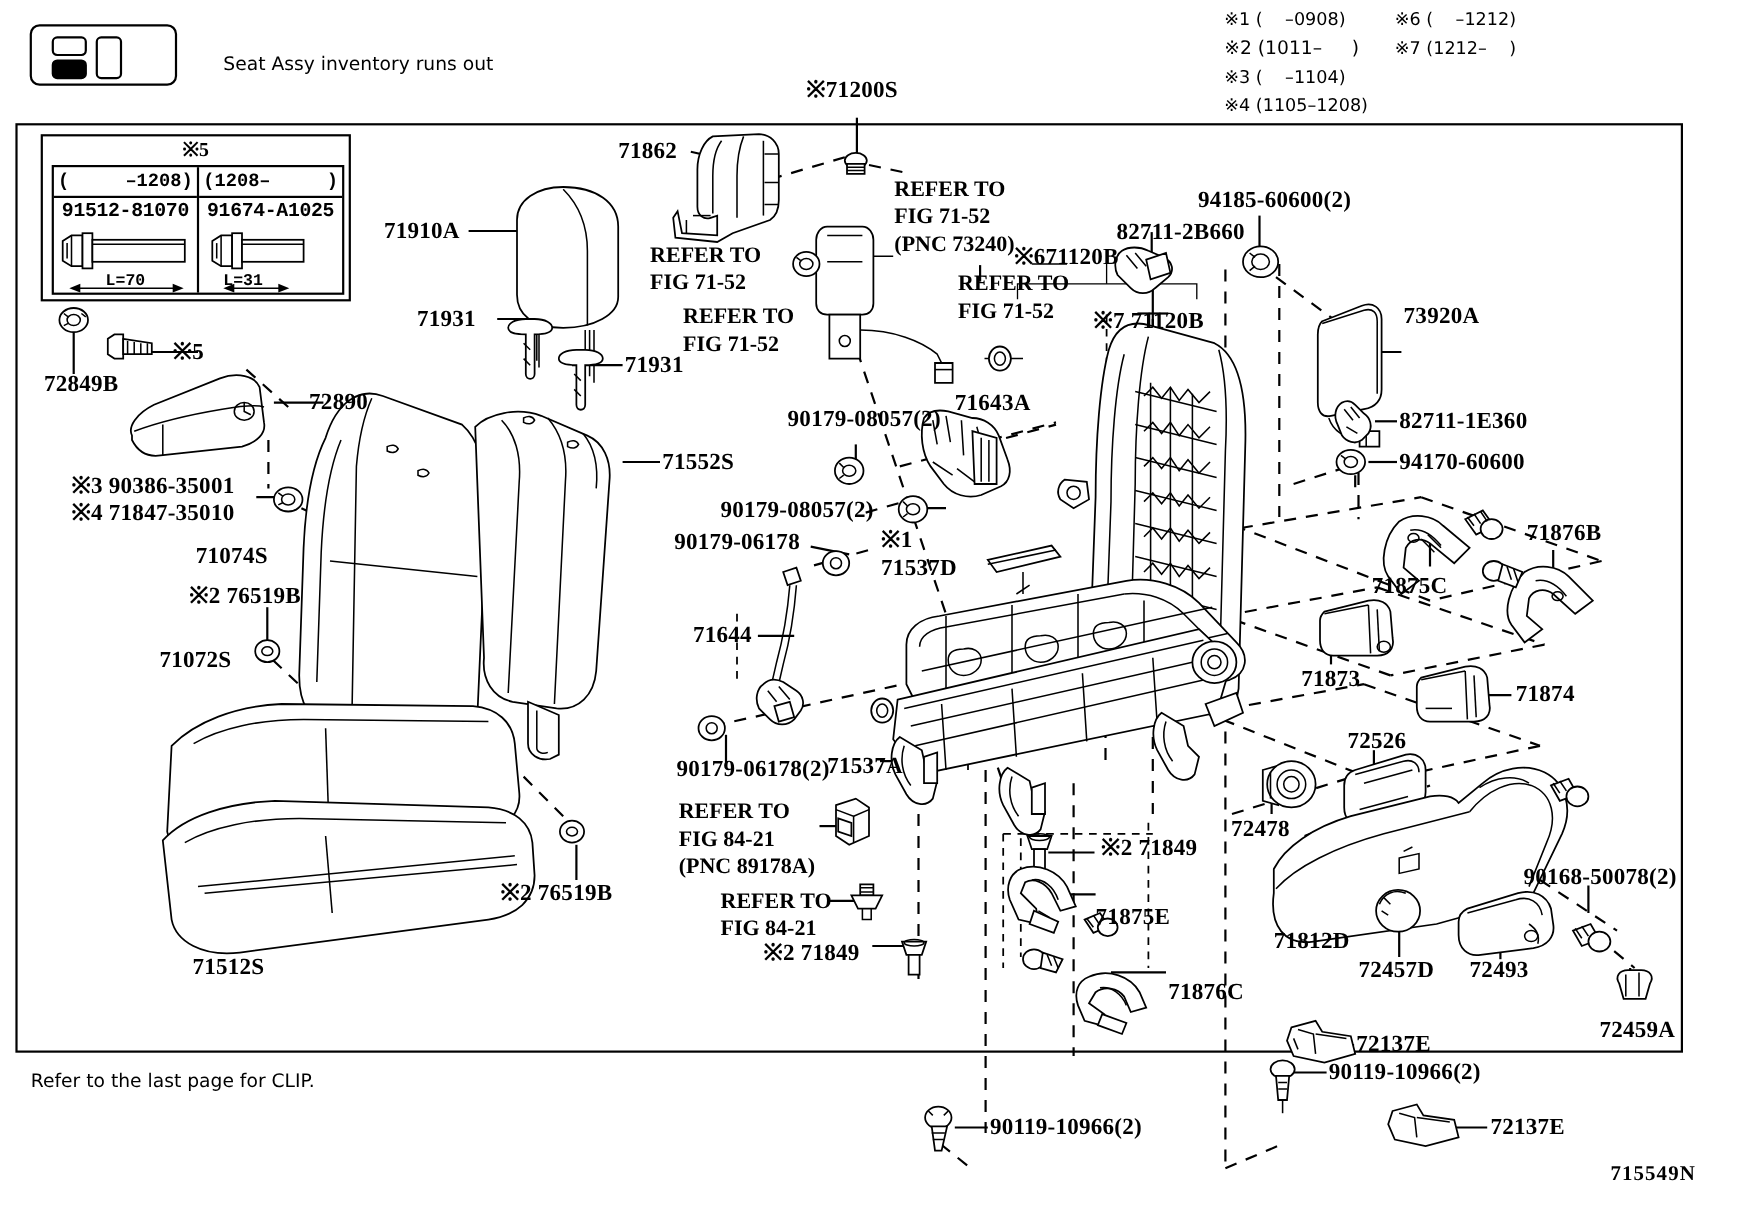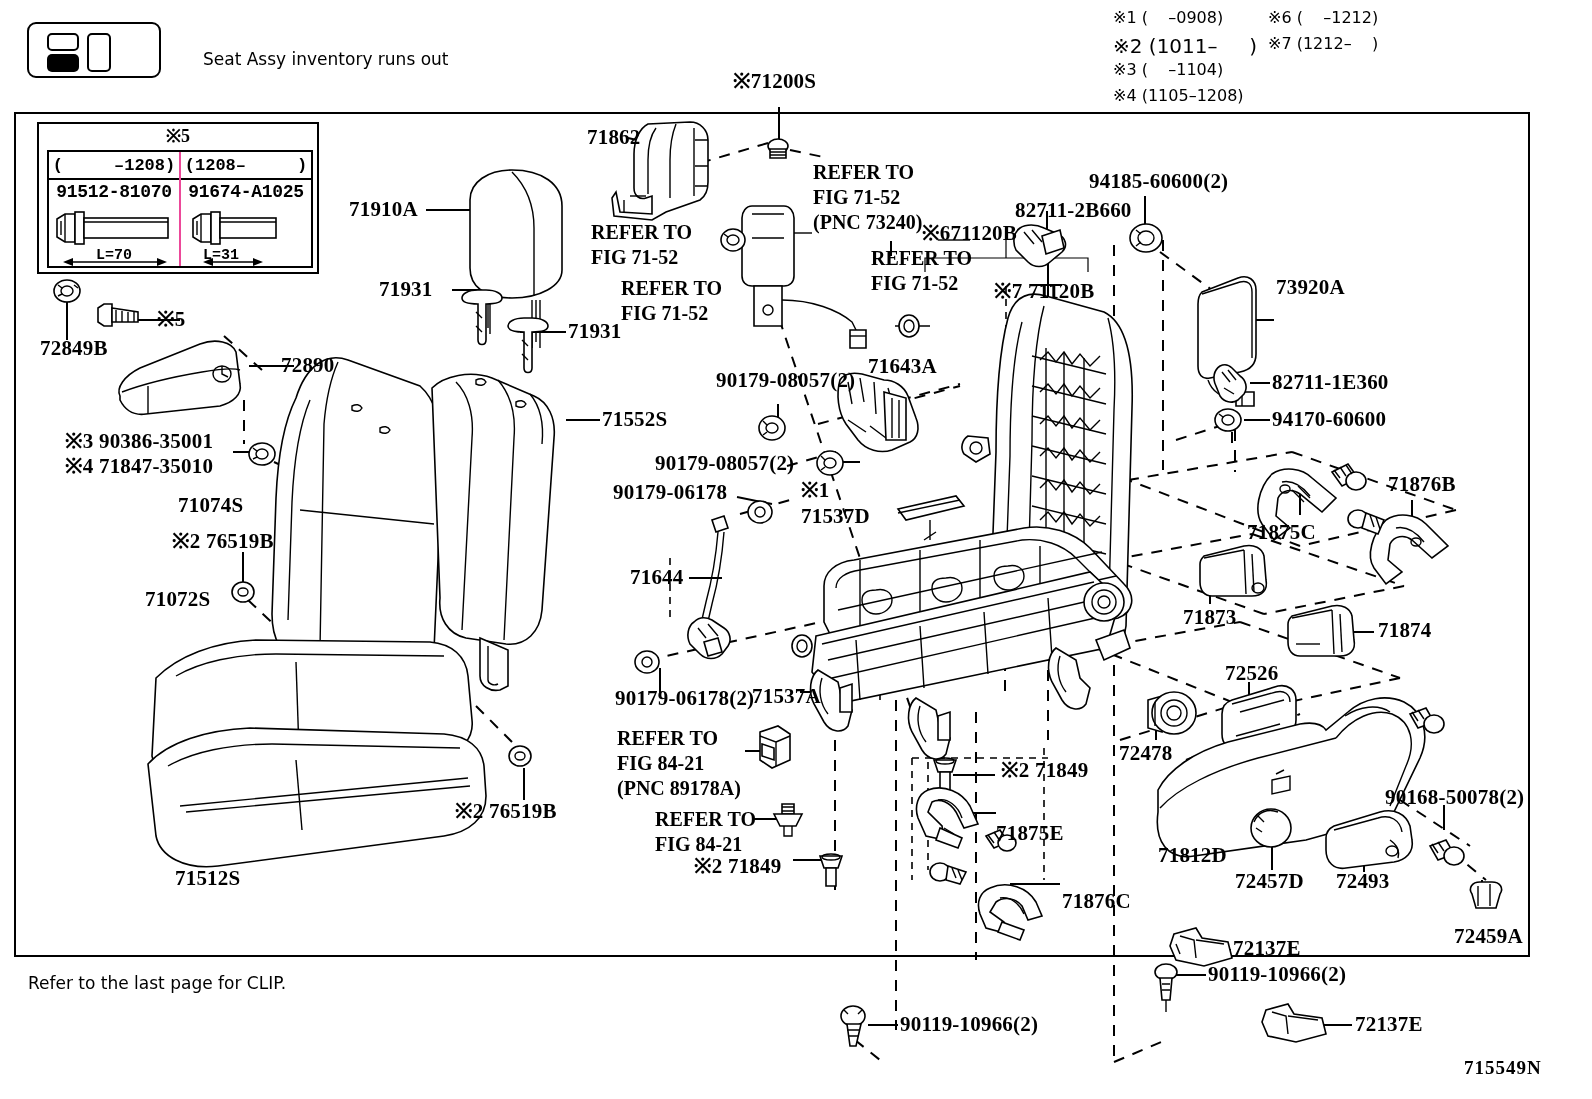--- a/index.html
+++ b/index.html
@@ -48,21 +48,21 @@
   #iconbox .r1{position:absolute;left:18px;top:9px;width:32px;height:18px;border:2px solid #000;border-radius:5px;box-sizing:border-box;}
   #iconbox .r2{position:absolute;left:18px;top:30px;width:32px;height:18px;background:#000;border-radius:5px;}
   #iconbox .r3{position:absolute;left:58px;top:9px;width:24px;height:39px;border:2px solid #000;border-radius:5px;box-sizing:border-box;}
 
   
   #nt{position:absolute;left:37px;top:122px;width:282px;height:152px;border:2px solid #000;box-sizing:border-box;}
   #nt .hdr{position:absolute;left:0;top:0;width:100%;height:24px;text-align:center;
            font-family:"Liberation Serif",serif;font-weight:bold;font-size:18px;line-height:24px;}
   #nt .grid{position:absolute;left:8px;top:26px;width:266px;height:118px;border:2px solid #000;box-sizing:border-box;display:flex;}
   #nt .col{flex:1;position:relative;box-sizing:border-box;}
-  #nt .col.first{border-right:2px solid #ec4899;}
+  #nt .col.first{border-right:2px solid #000000;}
   #nt .ch{height:26px;border-bottom:2px solid #000;display:flex;align-items:center;justify-content:center;
           font-family:"Liberation Mono",monospace;font-weight:bold;font-size:17px;white-space:pre;}
   #nt .cp{height:24px;display:flex;align-items:center;justify-content:center;
           font-family:"Liberation Mono",monospace;font-weight:bold;font-size:18px;letter-spacing:-0.3px;}
   #nt .cimg{position:relative;height:62px;}
   .bolt{position:absolute;left:50%;top:6px;transform:translateX(-50%);}
   .blen{position:absolute;width:100%;bottom:2px;text-align:center;
          font-family:"Liberation Mono",monospace;font-weight:bold;font-size:15px;}
 
   svg{overflow:visible;}
@@ -81,21 +81,21 @@
 
   <div id="iconbox">
     <div class="r1"></div>
     <div class="r2"></div>
     <div class="r3"></div>
   </div>
 
   <div class="lbl note" style="left:203px;top:51px;">Seat Assy inventory runs out</div>
 
   <div class="lbl note" style="left:1113px;top:10px;font-size:16px;">※1 (    –0908)</div>
-  <div class="lbl note" style="left:1113px;top:36px;font-size:20px;">※2 (1011–     )</div>
+  <div class="lbl note" style="left:1113px;top:36px;font-size:17px;">※2 (1011–     )</div>
   <div class="lbl note" style="left:1113px;top:62px;font-size:16px;">※3 (    –1104)</div>
   <div class="lbl note" style="left:1113px;top:88px;font-size:16px;">※4 (1105–1208)</div>
   <div class="lbl note" style="left:1268px;top:10px;font-size:16px;">※6 (    –1212)</div>
   <div class="lbl note" style="left:1268px;top:36px;font-size:16px;">※7 (1212–    )</div>
 
   <div id="frame"></div>
 
   <div id="nt">
     <div class="hdr">※5</div>
     <div class="grid">
@@ -759,21 +759,21 @@
       <ellipse class="fillw" cx="1104" cy="602" rx="20" ry="19"></ellipse>
       <ellipse class="ln1" cx="1104" cy="602" rx="12" ry="12" fill="none"></ellipse>
       <ellipse class="ln1" cx="1104" cy="602" rx="6" ry="6" fill="none"></ellipse>
 
       <path class="fillw" d="M 1096 640 L 1124 630 L 1130 648 L 1104 660 Z"></path>
     </g>
 
   </svg>
 
   <div class="lbl" style="left:733px;top:70px;">※71200S</div>
-  <div class="lbl" style="left:562px;top:126px;margin-left:25px;">71862</div>
+  <div class="lbl" style="left:562px;top:126px;">71862</div>
   <div class="lbl" style="left:349px;top:198px;">71910A</div>
   <div class="lbl" style="left:379px;top:278px;">71931</div>
   <div class="lbl" style="left:568px;top:320px;">71931</div>
   <div class="lbl" style="left:40px;top:337px;">72849B</div>
   <div class="lbl" style="left:157px;top:308px;">※5</div>
   <div class="lbl" style="left:281px;top:354px;">72890</div>
   <div class="lbl" style="left:65px;top:430px;">※3 90386-35001</div>
   <div class="lbl" style="left:65px;top:455px;">※4 71847-35010</div>
   <div class="lbl" style="left:178px;top:494px;">71074S</div>
   <div class="lbl" style="left:172px;top:530px;">※2 76519B</div>

